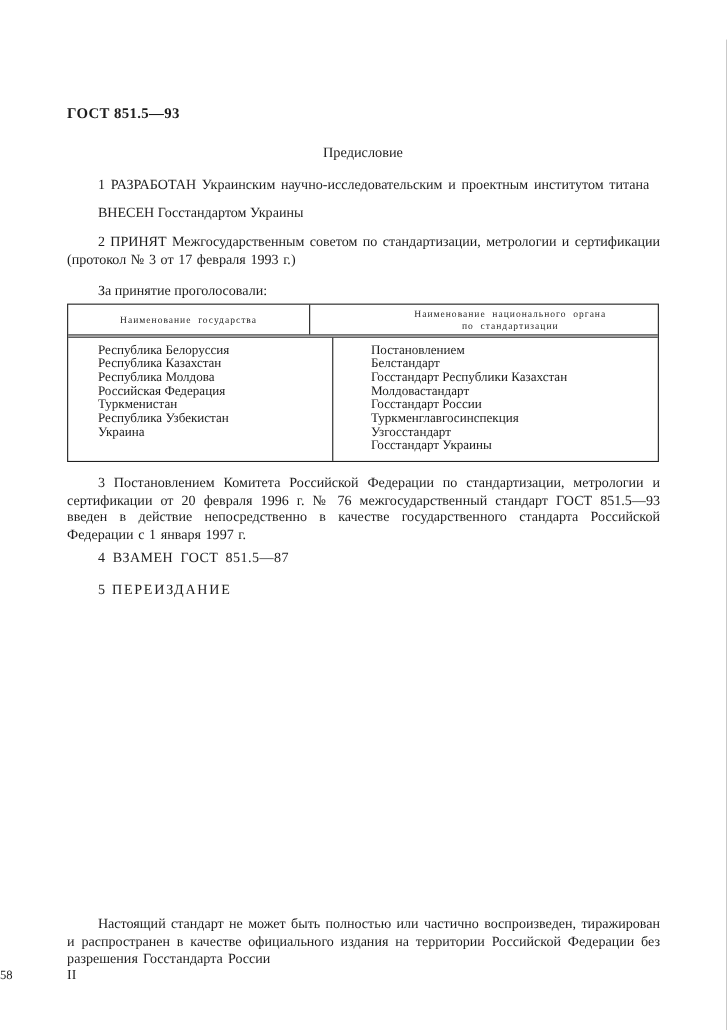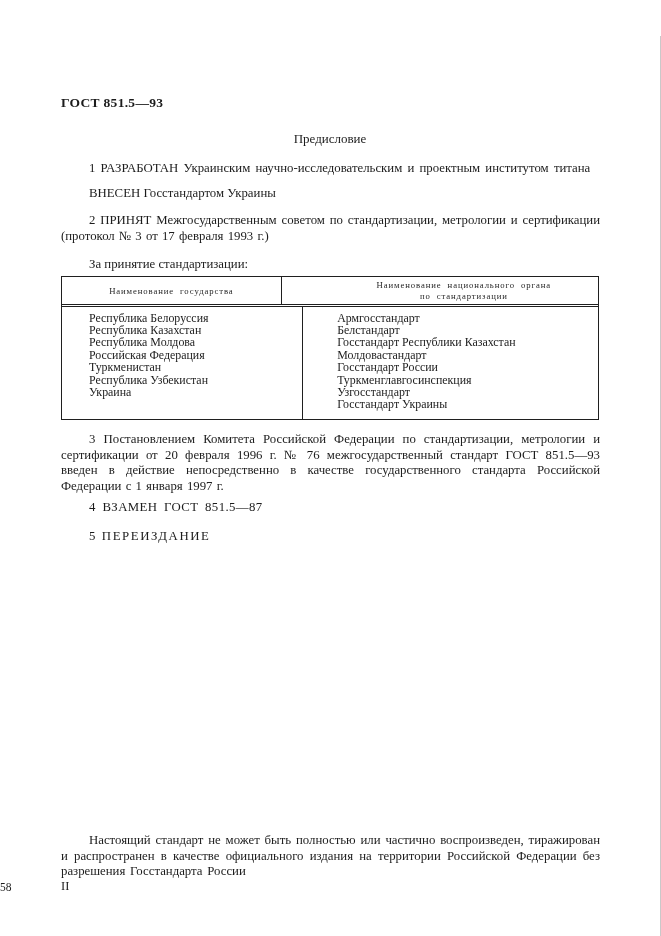--- a/index.html
+++ b/index.html
@@ -86,21 +86,21 @@
   <div class="abs doc-code">ГОСТ 851.5—93</div>
 
   <div class="abs preface-title">Предисловие</div>
 
   <p class="para indent p1">1 РАЗРАБОТАН Украинским научно-исследовательским и проектным институтом титана</p>
 
   <p class="para indent p1b">ВНЕСЕН Госстандартом Украины</p>
 
   <p class="para indent just p2">2 ПРИНЯТ Межгосударственным советом по стандартизации, метрологии и сертификации (протокол № 3 от 17 февраля 1993 г.)</p>
 
-  <p class="para indent vote-intro">За принятие стандартизации:</p>
+  <p class="para indent vote-intro">За принятие проголосовали:</p>
 
   <div class="vtable">
     <div class="thead">
       <div class="th th1">
         <div>Наименование государства</div>
       </div>
       <div class="th th2">
         <div>Наименование национального органа</div>
         <div>по стандартизации</div>
       </div>
@@ -109,21 +109,21 @@
       <div class="tcol tcol1">
         <div class="tcell">Республика Белоруссия</div>
         <div class="tcell">Республика Казахстан</div>
         <div class="tcell">Республика Молдова</div>
         <div class="tcell">Российская Федерация</div>
         <div class="tcell">Туркменистан</div>
         <div class="tcell">Республика Узбекистан</div>
         <div class="tcell">Украина</div>
       </div>
       <div class="tcol tcol2">
-        <div class="tcell">Армгосстандарт</div>
+        <div class="tcell">Постановлением</div>
         <div class="tcell">Белстандарт</div>
         <div class="tcell">Госстандарт Республики Казахстан</div>
         <div class="tcell">Молдовастандарт</div>
         <div class="tcell">Госстандарт России</div>
         <div class="tcell">Туркменглавгосинспекция</div>
         <div class="tcell">Узгосстандарт</div>
         <div class="tcell">Госстандарт Украины</div>
       </div>
     </div>
   </div>

